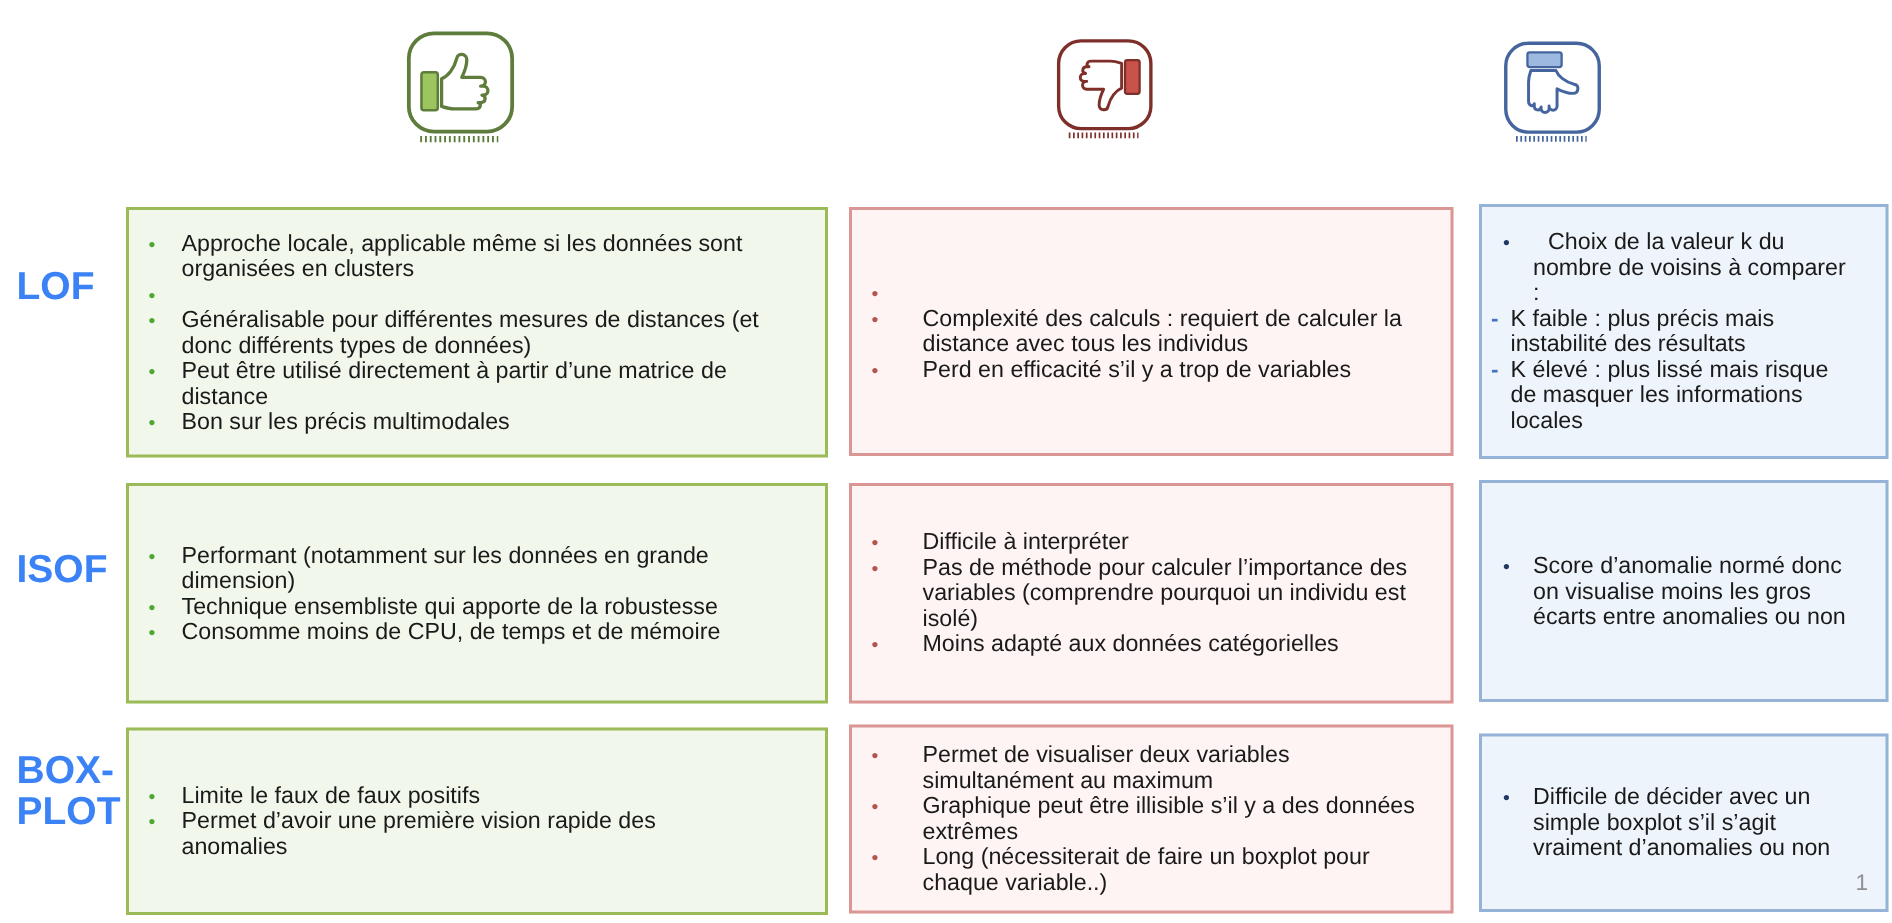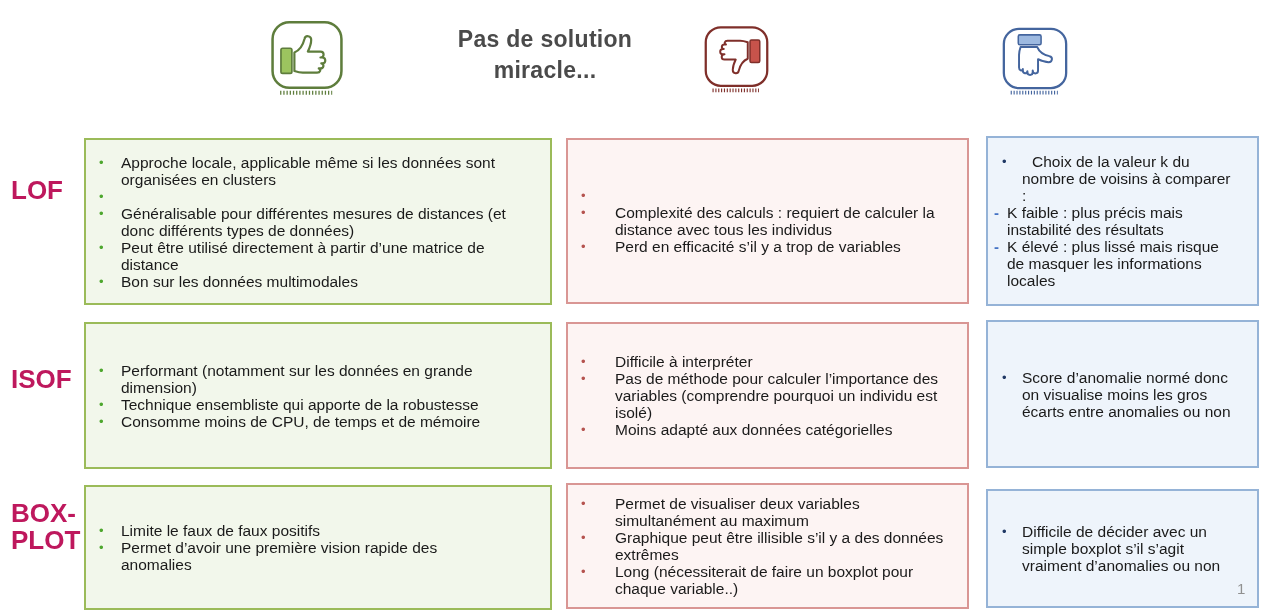--- a/index.html
+++ b/index.html
@@ -17,21 +17,21 @@
   .icon svg{width:100%;height:100%;display:block;}
   #icon-pros{left:265px;top:18px;width:84px;height:84px;}
   #icon-cons{left:699px;top:21px;width:75px;height:80px;}
   #icon-notes{left:997px;top:24px;width:76px;height:78px;}
   .icon .frame{fill:#ffffff;stroke:var(--dk);stroke-width:3;}
   .icon .sh{stroke:var(--dk);stroke-width:5;stroke-dasharray:1.5 2.3;fill:none;}
   .icon .cuff{fill:var(--ac);stroke:var(--dk);stroke-width:2;}
   .icon .palm{fill:#ffffff;stroke:var(--dk);stroke-width:2.6;stroke-linejoin:round;}
   
   .row-label{
-    position:absolute;left:11px;width:75px;font-weight:700;color:#be185d;
+    position:absolute;left:11px;width:75px;font-weight:700;color:#3b82f6;
     font-size:26px;line-height:27px;white-space:pre-line;
   }
   #label-lof{top:177px;}
   #label-isof{top:352px;margin-top:14px;}
   #label-boxplot{top:500px;}
   
   .box{
     position:absolute;border:2px solid;box-sizing:border-box;
     display:flex;align-items:center;
     font-size:15.5px;line-height:17px;
@@ -76,22 +76,20 @@
     <svg viewBox="0 0 100 100" aria-hidden="true">
       <rect class="frame" x="9" y="5" width="82" height="78" rx="20"></rect>
       <path class="sh" d="M18 89h62"></path>
       <g transform="rotate(0 50 44)">
         <rect class="cuff" x="19" y="36" width="13" height="30" rx="2"></rect>
         <path class="palm" d="M35 63 L35 41 C40 39 45 33 47 25 C48 20 55 21 55 26 C55 31 53 36 51 40 L66 40 C71 40 71 47 66 47 L68 47 C73 47 73 54 68 54 L67 54 C71 55 70 60 66 60 L64 60 C67 61 66 65 62 65 L45 65 C41 65 38 64 35 63 Z"></path>
       </g>
     </svg>
   </div>
 
-  <div class="slide-title">Pas de solution
-miracle...</div>
 
   <div class="icon" id="icon-cons" style="--dk: #7f2f2a; --ac: #c7534b;">
     <svg viewBox="0 0 100 100" aria-hidden="true">
       <rect class="frame" x="9" y="5" width="82" height="78" rx="20"></rect>
       <path class="sh" d="M18 89h62"></path>
       <g transform="rotate(180 50 44)">
         <rect class="cuff" x="19" y="36" width="13" height="30" rx="2"></rect>
         <path class="palm" d="M35 63 L35 41 C40 39 45 33 47 25 C48 20 55 21 55 26 C55 31 53 36 51 40 L66 40 C71 40 71 47 66 47 L68 47 C73 47 73 54 68 54 L67 54 C71 55 70 60 66 60 L64 60 C67 61 66 65 62 65 L45 65 C41 65 38 64 35 63 Z"></path>
       </g>
     </svg>
@@ -125,21 +123,21 @@
         <li class="bullet">
           <span class="marker">•</span>
           <span class="txt">Généralisable pour différentes mesures de distances (et donc différents types de données)</span>
         </li>
         <li class="bullet">
           <span class="marker">•</span>
           <span class="txt">Peut être utilisé directement à partir d’une matrice de distance</span>
         </li>
         <li class="bullet">
           <span class="marker">•</span>
-          <span class="txt">Bon sur les données multimodales</span>
+          <span class="txt">Bon sur les précis multimodales</span>
         </li>
       </ul>
   </div>
   <div class="box cons" id="lof-cons">
     <ul>
         <li class="bullet">
           <span class="marker">•</span>
         </li>
         <li class="bullet">
           <span class="marker">•</span>

